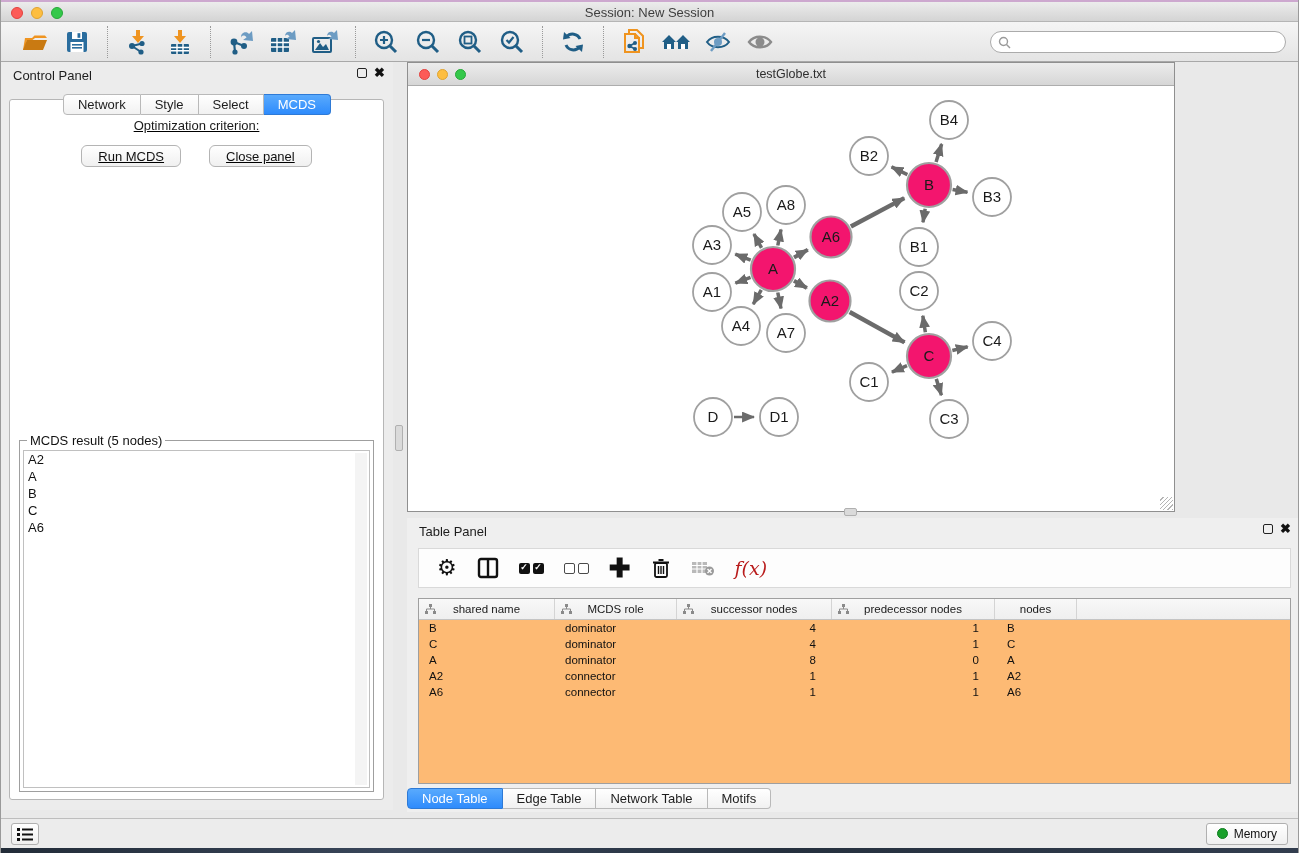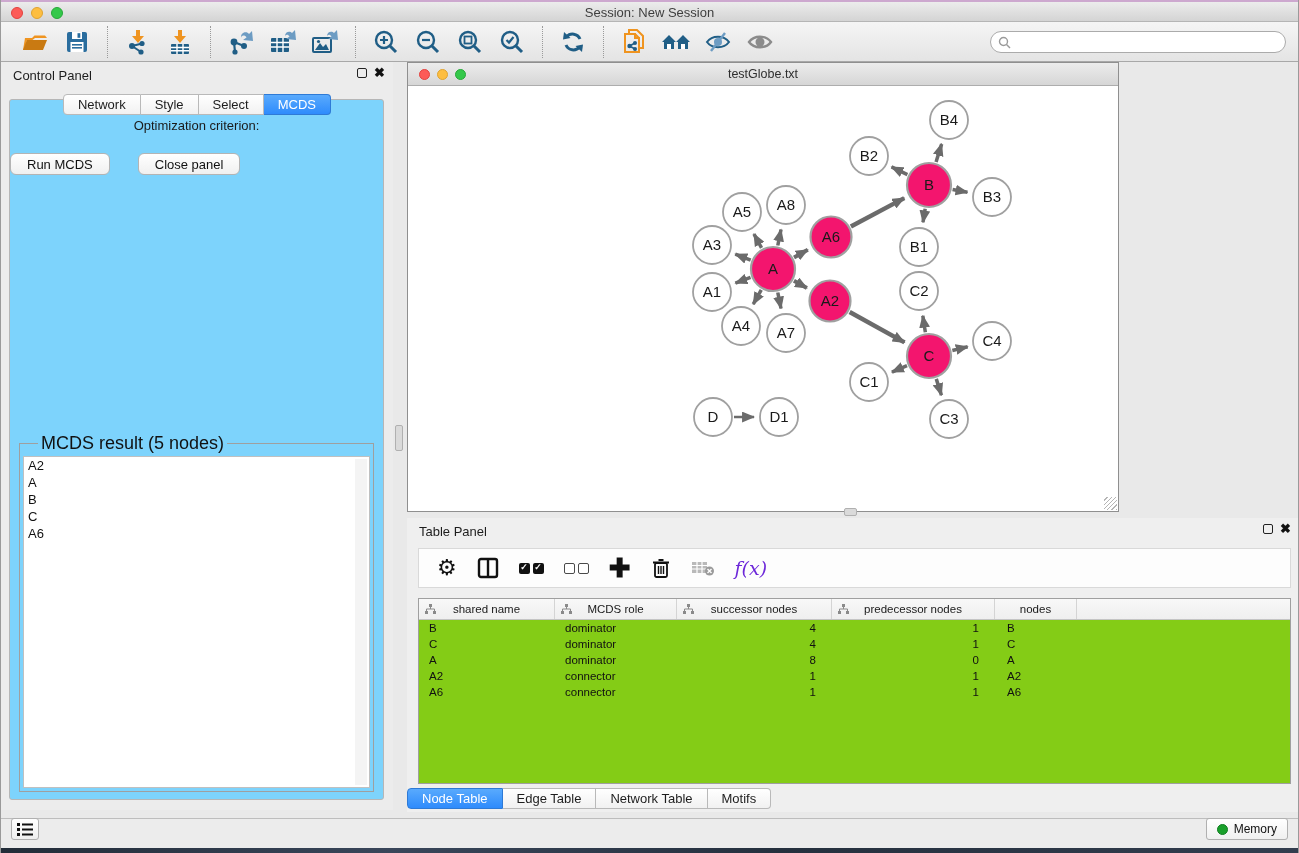--- a/index.html
+++ b/index.html
@@ -52,54 +52,54 @@
   .cp-tabs { display:flex; justify-content:center; margin-top:6px; position:relative; z-index:2;text-align:right; }
   .tab {
     height:21px; padding:0 14px; font-size:13px; color:#1d1d1d; background:linear-gradient(#ffffff,#f1f1f1);
     border:1px solid #b9b9b9; border-left-width:0; display:flex; align-items:center; cursor:pointer;
   }
   .tab:first-child { border-left-width:1px; border-radius:4px 0 0 4px; }
   .tab:last-child { border-radius:0 4px 4px 0; }
   .tab.selected { background:linear-gradient(#59aafd,#2e8bfc); color:#fff; border-color:#2e7ad6; }
   .cp-body {
     position:absolute; left:8px; right:9px; top:37px; bottom:10px;
-    background:#7dd3fc; border:1px solid #b6b6b6; border-radius:3px; padding-top:18px;
+    background:#ffffff; border:1px solid #b6b6b6; border-radius:3px; padding-top:18px;text-decoration:underline;
   }
   .opt-label { text-align:center; font-size:13px; color:#1a1a1a; margin-bottom:10px; }
   .dropdown {
     position:relative; margin:0 auto; width:313px; height:23px; background:#fff;
     border:1px solid #b0b0b0; border-radius:4px; font-size:13px; color:#111;
     display:flex; align-items:center; padding-left:9px; cursor:pointer;
   }
   .dd-stepper {
     position:absolute; right:0px; top:-1px; width:21px; height:23px; border-radius:0 4px 4px 0;
     background:linear-gradient(#6cb0fd,#2e86fb); display:flex; flex-direction:column; align-items:center; justify-content:center; gap:2px;
   }
   .tri-up { width:0; height:0; border-left:4px solid transparent; border-right:4px solid transparent; border-bottom:5px solid #fff; }
   .tri-dn { width:0; height:0; border-left:4px solid transparent; border-right:4px solid transparent; border-top:5px solid #fff; }
-  .cp-buttons { display:flex; justify-content:flex-start; gap:28px; margin-top:20px; }
+  .cp-buttons { display:flex; justify-content:center; gap:28px; margin-top:12px; }
   .mac-btn {
     height:22px; padding:0 16px; font-size:13px; color:#111; cursor:pointer;
     background:linear-gradient(#ffffff,#f0f0f0); border:1px solid #b4b4b4; border-radius:6px;
     font-family:"Liberation Sans", sans-serif;
   }
   .mcds-fieldset {
     position:absolute; left:9px; right:9px; top:333px; bottom:7px;
     border:1px solid #9f9f9f; padding:2px 3px 3px 3px; font-size:13px; color:#111;
   }
-  .mcds-fieldset legend { padding:0 3px; margin-left:15px; font-size:18px; }
+  .mcds-fieldset legend { padding:0 3px; margin-left:4px; font-size:13px; }
   .mcds-list { position:relative; width:100%; height:100%; background:#fff; border:1px solid #c0c0c0; overflow:hidden; }
   .mcds-item { font-size:13px; color:#111; padding:1px 0 1px 4px; line-height:15px; }
   .mcds-scroll { position:absolute; right:2px; top:2px; bottom:2px; width:12px; background:#f4f4f4; }
   
   .vgrip { position:absolute; left:394px; top:363px; width:8px; height:26px; background:#dadada; border:1px solid #b0b0b0; border-radius:2px; cursor:col-resize; }
   .hgrip { position:absolute; left:843px; top:446px; width:13px; height:8px; background:#dadada; border:1px solid #b0b0b0; border-radius:2px; cursor:row-resize; z-index:5; }
   
   .net-window {
-    position:absolute; left:406px; top:0; width:712px; height:450px;
+    position:absolute; left:406px; top:0; width:768px; height:450px;
     border:1px solid #8f8f8f; background:#fff;
   }
   .net-titlebar { position:relative; height:23px; background:linear-gradient(#ececec,#d6d6d6); border-bottom:1px solid #adadad; }
   .net-titlebar .traffic { left:11px; top:6px; gap:7px; }
   .net-titlebar .dot { width:11px; height:11px; }
   .net-title { position:absolute; width:100%; text-align:center; top:4px; font-size:12.5px; color:#2e2e2e; }
   .net-canvas { position:relative; width:100%; height:425px; background:#fff; overflow:hidden; }
   .resize-grip {
     position:absolute; right:1px; bottom:1px; width:13px; height:13px;
     background:repeating-linear-gradient(135deg, transparent 0 2px, #b5b5b5 2px 3px);
@@ -112,35 +112,35 @@
     border:1px solid #d9d9d9; display:flex; align-items:center; gap:20px; padding-left:18px;
   }
   .tp-icon { display:flex; align-items:center; justify-content:center; background:none; border:none; cursor:pointer; height:28px; }
   .gear-glyph { font-size:22px; color:#111; line-height:22px; font-family:"DejaVu Sans", sans-serif; }
   .chkpair { display:flex; gap:3px; }
   .chk { width:11px; height:11px; border-radius:2px; }
   .chk.filled { background:#111; position:relative; }
   .chk.filled::after { content:"✓"; position:absolute; left:1.5px; top:-1px; font-size:9px; color:#fff; font-weight:bold; }
   .chk.empty { border:1.5px solid #4a4a4a; background:#fff; }
   .plus-glyph { font-size:26px; font-weight:bold; color:#111; line-height:24px; }
-  .fx-glyph { font-family:"DejaVu Serif", serif; font-style:italic; font-size:19px; color:#6d28d9; }
-  .tp-table { position:absolute; left:11px; right:8px; top:80px; bottom:28px; background:#84cc16; border:1px solid #9f9f9f; overflow:hidden; }
+  .fx-glyph { font-family:"DejaVu Serif", serif; font-style:italic; font-size:19px; color:#b91c1c; }
+  .tp-table { position:absolute; left:11px; right:8px; top:80px; bottom:28px; background:#fdba74; border:1px solid #9f9f9f; overflow:hidden; }
   .t-head { display:grid; grid-template-columns:136px 122px 155px 163px 82px 1fr; height:21px; background:linear-gradient(#f8f8f8,#efefef); border-bottom:1px solid #c4c4c4; }
   .t-head .hc { position:relative; display:flex; align-items:center; justify-content:center; font-size:11.5px; color:#1a1a1a; border-right:1px solid #d4d4d4; }
   .t-head .hc:last-child { border-right:none; }
   .hc .tree-ico { position:absolute; left:6px; top:5px; }
   .t-row { display:grid; grid-template-columns:136px 122px 155px 163px 82px 1fr; height:16px; font-size:11.5px; color:#111; align-items:center; }
   .t-row .c0,.t-row .c1 { padding-left:10px; }
   .t-row .c2,.t-row .c3 { text-align:right; padding-right:16px; }
   .t-row .c4 { padding-left:12px; }
   .tp-tabs { position:absolute; left:0; right:0; bottom:3px; display:flex; }
   
   .status-bar {
     position:absolute; left:0; top:818px; width:100%; height:30px; background:#ececec;
-    border-top:1px solid #bdbdbd; display:flex; align-items:flex-end; padding:8px 10px;
+    border-top:1px solid #bdbdbd; display:flex; align-items:center; padding:0 10px;
   }
   .sb-btn { width:28px; height:22px; background:linear-gradient(#ffffff,#efefef); border:1px solid #b0b0b0; border-radius:3px; display:flex; align-items:center; justify-content:center; cursor:pointer; }
   .memory-btn { margin-left:auto; height:22px; padding:0 10px; background:linear-gradient(#ffffff,#f0f0f0); border:1px solid #b0b0b0; border-radius:3px; display:flex; align-items:center; gap:6px; font-size:12px; color:#111; cursor:pointer; }
   .mem-dot { width:11px; height:11px; border-radius:50%; background:#19a02b; border:1px solid #0f7d20; }
   .desktop-strip { position:absolute; left:0; top:848px; width:100%; height:5px; background:linear-gradient(90deg,#222c38,#39465a 30%,#25303e 60%,#323d4e); }
   .icon-orange { fill:#ef9420; } .icon-blue { fill:#205e86; } .icon-ltblue { fill:#6d9cc3; }
   .stroke-blue { stroke:#205e86; fill:none; }
 </style>
 </head>
 <body>

